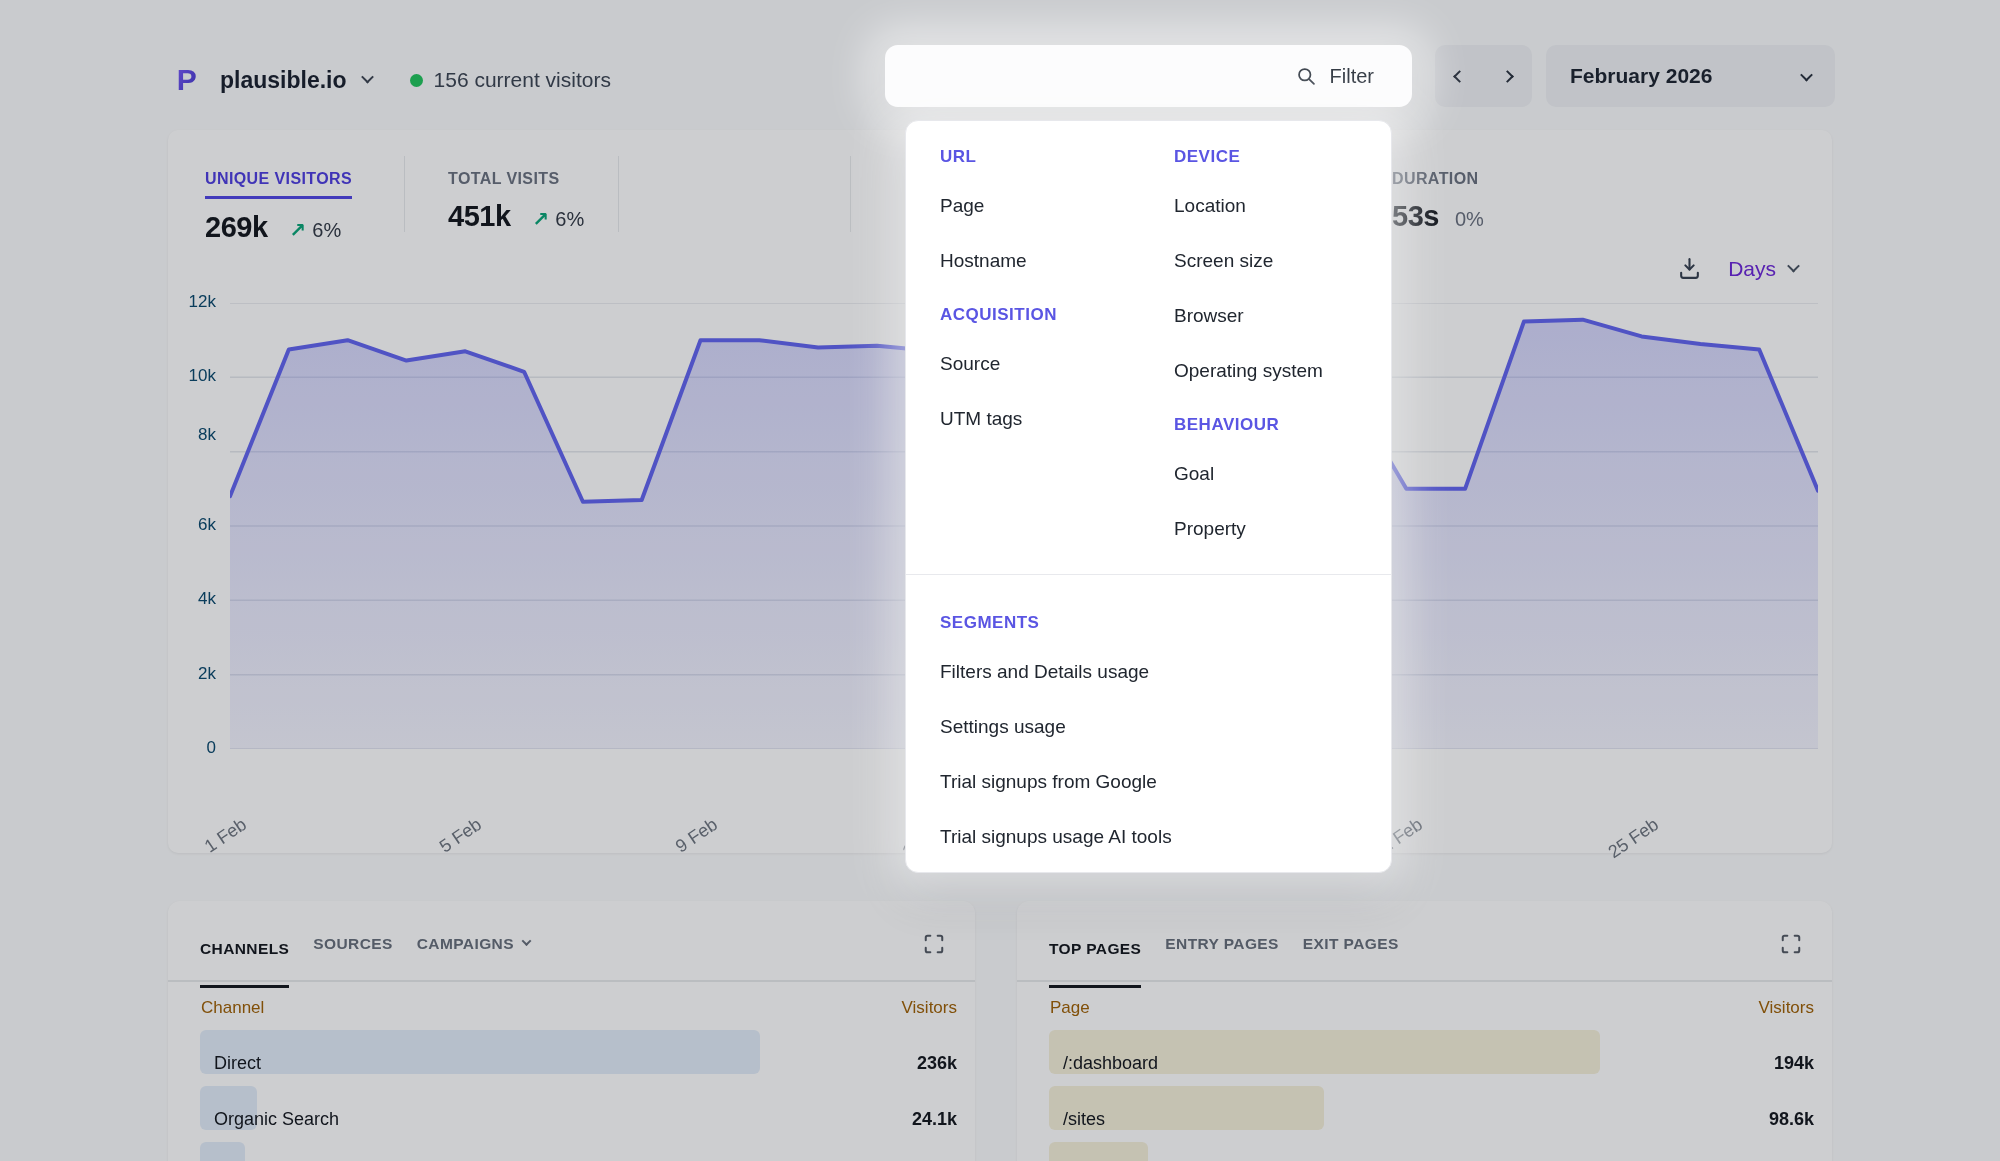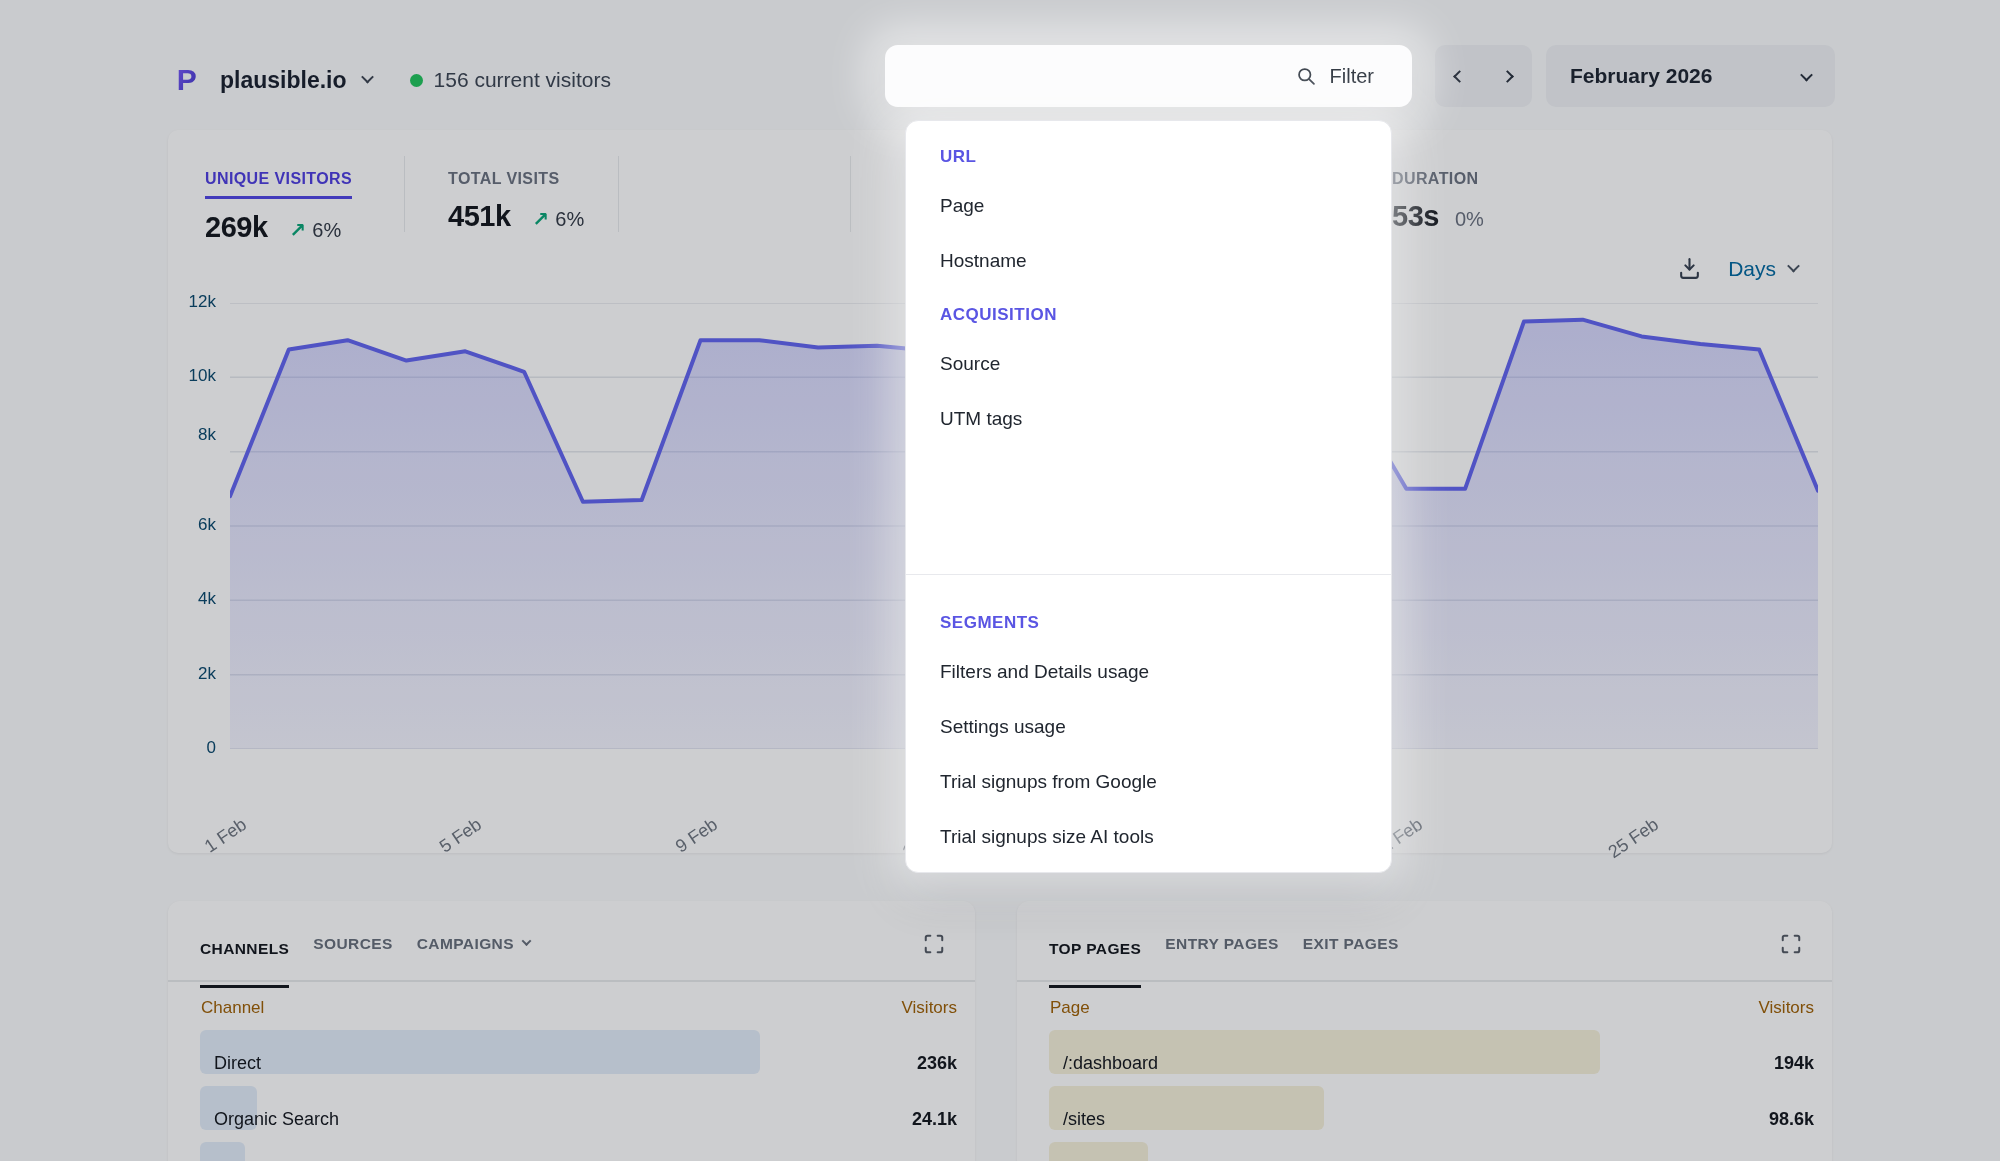--- a/index.html
+++ b/index.html
@@ -30,21 +30,21 @@
   .stat-label { font-size:16px; font-weight:700; letter-spacing:.4px; color:#6b7280; display:inline-block; }
   .stat.active .stat-label { color:#4f3fe0; border-bottom:3.5px solid #5246e5; padding-bottom:8px; }
   .stat-valrow { margin-top:12px; display:flex; align-items:baseline; }
   .stat-value { font-size:29px; font-weight:800; color:#14181f; letter-spacing:-0.5px; }
   .stat-badge { margin-left:22px; font-size:20px; color:#343b47; }
   .stat-arrow { color:#0ca678; font-weight:700; margin-right:6px; }
   .stat-badge.flat { color:#6b7280; margin-left:16px; }
   .stat-div { position:absolute; top:26px; width:1px; height:76px; background:#e8eaed; }
   .days-row { position:absolute; top:126px; right:34px; display:flex; align-items:center; z-index:1; }
   .dl-icon { width:25px; height:25px; margin-right:26px; cursor:pointer; }
-  .days-label { font-size:21px; color:#0369a1; margin-right:13px; cursor:pointer; }
+  .days-label { font-size:21px; color:#6d28d9; margin-right:13px; cursor:pointer; }
   .days-chev { border-color:#4b5563; margin-top:-3px; }
   #chart-svg { position:absolute; left:62px; top:173px; }
   .ytick { position:absolute; left:0; width:48px; text-align:right; font-size:17px; color:#0c4a6e; }
   .xtick { position:absolute; top:682px; width:92px; text-align:right; font-size:18px; color:#6f7680; transform:rotate(-34deg); transform-origin:100% 60%; }
   
   .panel { position:absolute; top:901px; height:261px; background:#fff; border-radius:12px 12px 0 0; box-shadow:0 1px 3px rgba(0,0,0,.07); z-index:1; }
   .panel.left { left:168px; width:807px; }
   .panel.right { left:1017px; width:815px; }
   .tabs { position:relative; height:81px; border-bottom:2px solid #e8eaec; display:flex; align-items:center; padding:10px 30px 0 32px; }
   .tab { font-size:15.5px; font-weight:600; letter-spacing:.4px; color:#68707c; margin-right:24px; cursor:pointer; position:relative; padding-bottom:4px; display:flex; align-items:center; }
@@ -269,22 +269,32 @@
 <div class="filter-panel">
   <div class="fp-cols">
     <div class="fp-col1">
       <div class="fp-heading">URL</div>
       <div class="fp-item">Page</div>
       <div class="fp-item">Hostname</div>
       <div class="fp-heading">ACQUISITION</div>
       <div class="fp-item">Source</div>
       <div class="fp-item">UTM tags</div>
     </div>
+    <div class="fp-col2">
+      <div class="fp-heading">DEVICE</div>
+      <div class="fp-item">Location</div>
+      <div class="fp-item">Screen size</div>
+      <div class="fp-item">Browser</div>
+      <div class="fp-item">Operating system</div>
+      <div class="fp-heading">BEHAVIOUR</div>
+      <div class="fp-item">Goal</div>
+      <div class="fp-item">Property</div>
+    </div>
   </div>
   <div class="fp-divider"></div>
   <div class="fp-segments">
     <div class="fp-heading">SEGMENTS</div>
     <div class="fp-item">Filters and Details usage</div>
     <div class="fp-item">Settings usage</div>
     <div class="fp-item">Trial signups from Google</div>
-    <div class="fp-item">Trial signups size AI tools</div>
+    <div class="fp-item">Trial signups usage AI tools</div>
   </div>
 </div>
 
 </body></html>

